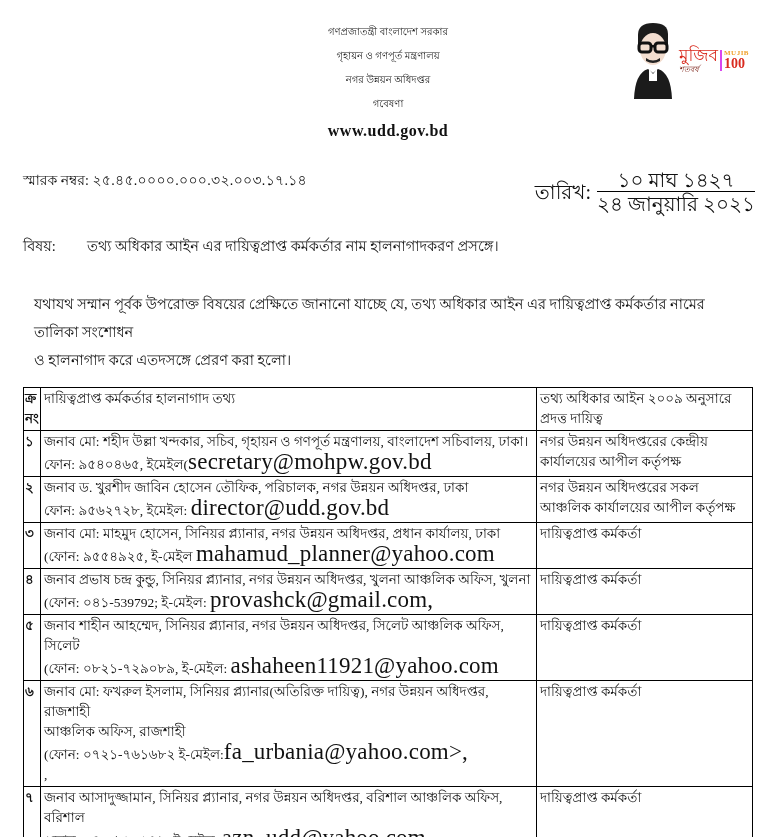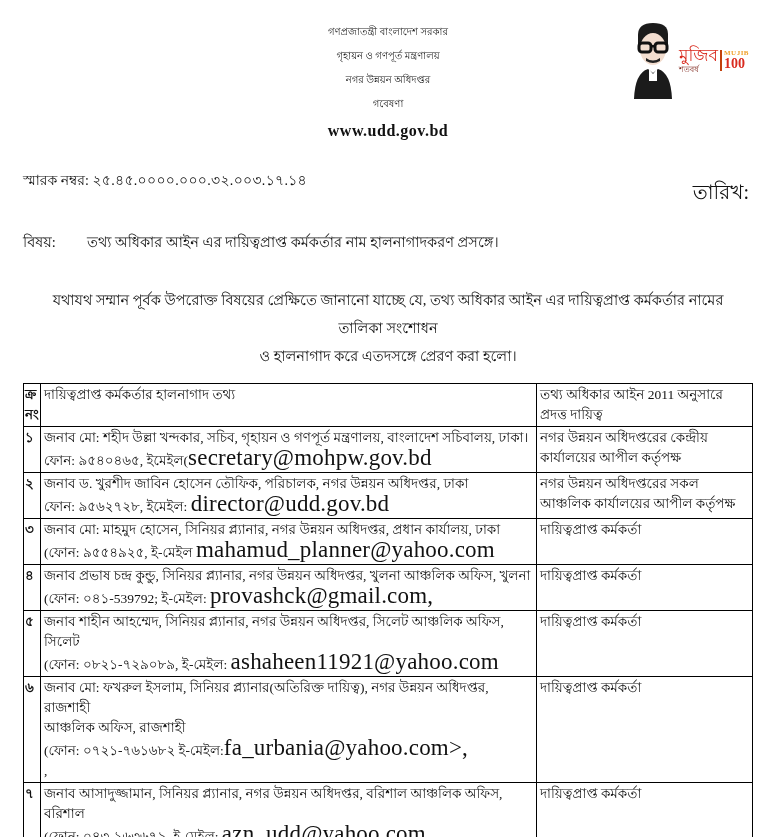--- a/index.html
+++ b/index.html
@@ -15,38 +15,38 @@
   }
   
   .hdr { padding-top:20px; text-align:center; }
   .hdr-line { font-size:10px; line-height:24px; color:#1a1a1a; }
   .site { font-size:16px; font-weight:bold; line-height:26px; margin-top:2px; letter-spacing:0.5px; }
   
   .logo { position:absolute; top:14px; right:28px; width:118px; height:92px; display:flex; align-items:center; }
   .logo-portrait { flex:0 0 auto; }
   .logo-text { margin-left:3px; line-height:1; }
   .mujib-bn { font-size:17px; font-weight:normal; color:#d92b1f; }
-  .shatoborsho { font-size:8px; color:#7a1f14; margin-top:2px; }
-  .logo-right { margin-left:2px; line-height:1; border-left:2px solid #c2410c; padding-left:2px; }
+  .shatoborsho { font-size:8px; color:#7a1f14; margin-top:2px;font-style:italic; }
+  .logo-right { margin-left:2px; line-height:1; border-left:2px solid #d946ef; padding-left:2px; }
   .mujib-en { font-size:7px; font-weight:bold; color:#f0a02a; letter-spacing:0.5px; }
   .l100 { font-size:14px; font-weight:bold; color:#d92b1f; }
   
   .meta-row { display:flex; justify-content:space-between; align-items:flex-start; padding:0 21px 0 23px; margin-top:27px; }
   .memo { font-size:14px; line-height:20px; }
   .memo .num { letter-spacing:0.3px; }
   .date { display:flex; font-size:20px; }
   .date-label { margin-right:6px; margin-top:6px; }
   .date-stack { display:inline-block; text-align:center; }
   .date-bn { display:block; border-bottom:1px solid #000; padding:0 3px 1px 3px; line-height:19px; }
   .date-en { display:block; padding-top:3px; line-height:19px; }
   
   .subject { display:flex; padding:0 23px; margin-top:22px; font-size:14.5px; line-height:21px; }
   .subject .sub-label { width:64px; flex:0 0 auto; }
   
-  .body-text { padding:0 34px; margin-top:33px; font-size:14.5px;text-align:center; }
+  .body-text { padding:0 34px; margin-top:33px; font-size:14.5px; }
   .body-text div { line-height:28px; }
   
   .tbl-wrap { padding:0 23px; margin-top:13px; }
   table { width:100%; border-collapse:collapse; table-layout:fixed; }
   td, th { border:1px solid #000; vertical-align:top; font-weight:normal; text-align:left; padding:1px 3px 1px 3px; font-size:13.5px; line-height:20px; }
   .c-serial { width:17px; padding:1px 1px;font-weight:bold; }
   .c-duty  { width:216px; }
   th.c-serial div, th div { line-height:20px; }
   .info-line { min-height:20px; }
   .bn { font-size:13.5px; }
@@ -86,20 +86,24 @@
     <div class="site">www.udd.gov.bd</div>
   </div>
 
   <div class="meta-row">
     <div class="memo">
       <span>স্মারক নম্বর:</span>
       <span class="num">২৫.৪৫.০০০০.০০০.৩২.০০৩.১৭.১৪</span>
     </div>
     <div class="date">
       <span class="date-label">তারিখ:</span>
+      <span class="date-stack">
+        <span class="date-bn">১০ মাঘ ১৪২৭</span>
+        <span class="date-en">২৪ জানুয়ারি ২০২১</span>
+      </span>
     </div>
   </div>
 
   <div class="subject">
     <span class="sub-label">বিষয়:</span>
     <span>তথ্য অধিকার আইন এর দায়িত্বপ্রাপ্ত কর্মকর্তার নাম হালনাগাদকরণ প্রসঙ্গে।</span>
   </div>
 
   <div class="body-text">
     <div>যথাযথ সম্মান পূর্বক উপরোক্ত বিষয়ের প্রেক্ষিতে জানানো যাচ্ছে যে, তথ্য অধিকার আইন এর দায়িত্বপ্রাপ্ত কর্মকর্তার নামের তালিকা সংশোধন</div>
@@ -109,21 +113,21 @@
   <div class="tbl-wrap">
     <table>
       <thead>
         <tr style="height:43px;">
           <th class="c-serial">
             <div>ক্র</div>
             <div>নং</div>
           </th>
           <th class="c-info">দায়িত্বপ্রাপ্ত কর্মকর্তার হালনাগাদ তথ্য</th>
           <th class="c-duty">
-            <div>তথ্য অধিকার আইন 2011 অনুসারে</div>
+            <div>তথ্য অধিকার আইন ২০০৯ অনুসারে</div>
             <div>প্রদত্ত দায়িত্ব</div>
           </th>
         </tr>
       </thead>
       <tbody id="officer-tbody">
           <tr style="height: 40px;">
             <td class="c-serial">১</td>
             <td class="c-info">
               <div class="info-line"><span class="bn">জনাব মো: শহীদ উল্লা খন্দকার, সচিব, গৃহায়ন ও গণপূর্ত মন্ত্রণালয়, বাংলাদেশ সচিবালয়, ঢাকা।</span></div>
               <div class="info-line"><span class="bn">ফোন: ৯৫৪০৪৬৫, ইমেইল(</span><span class="email">secretary@mohpw.gov.bd</span></div>

